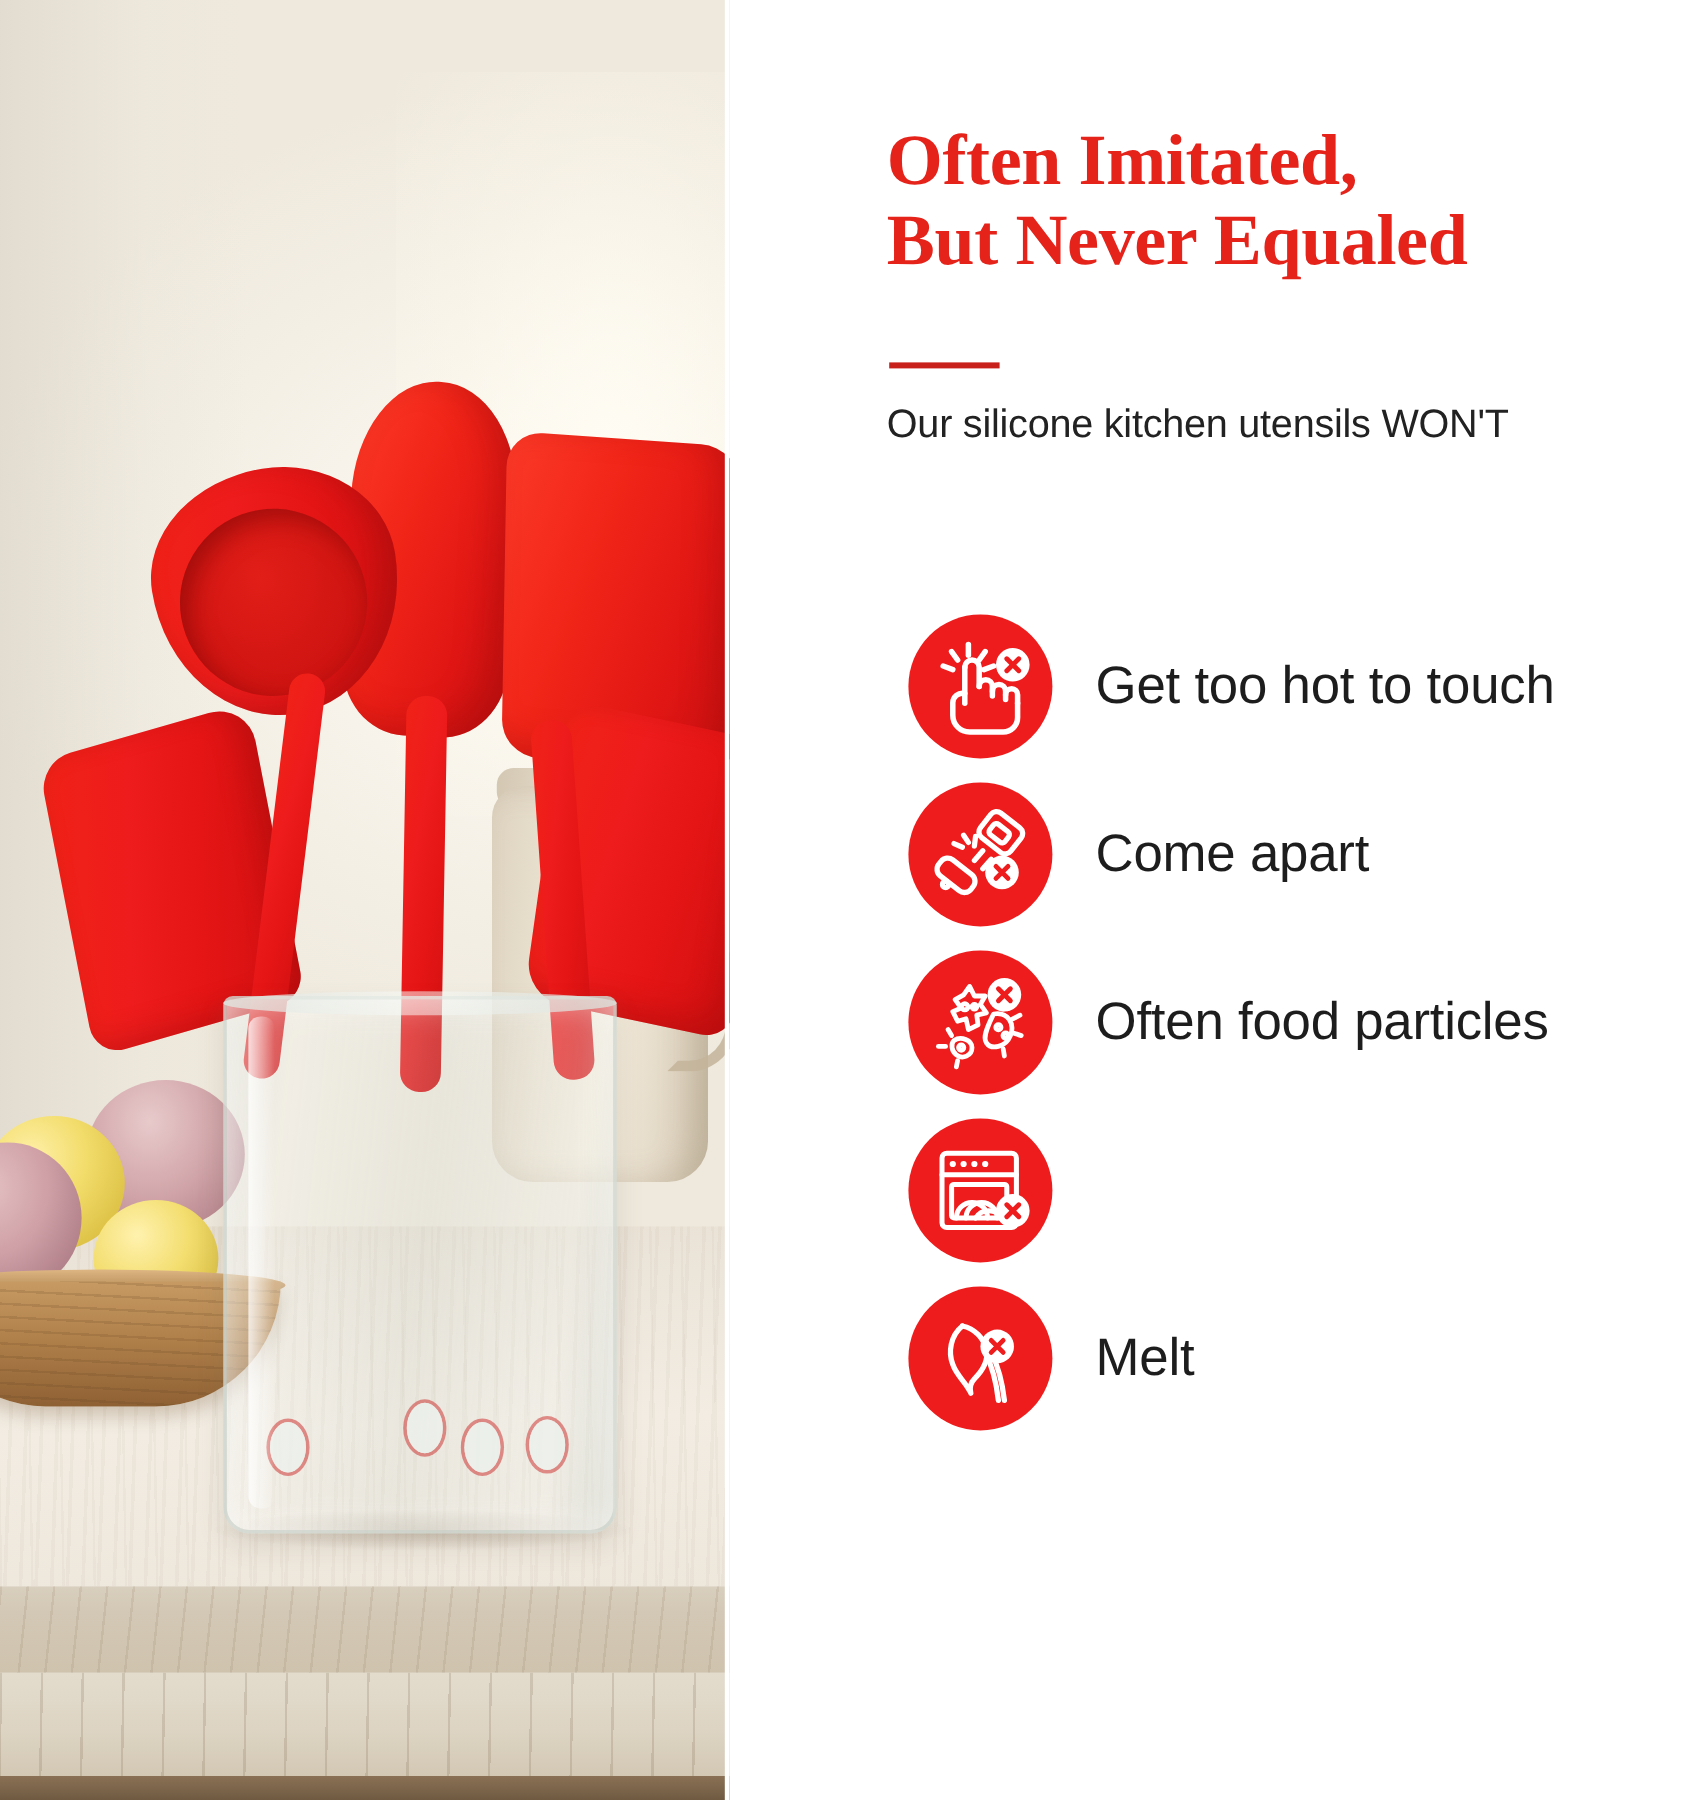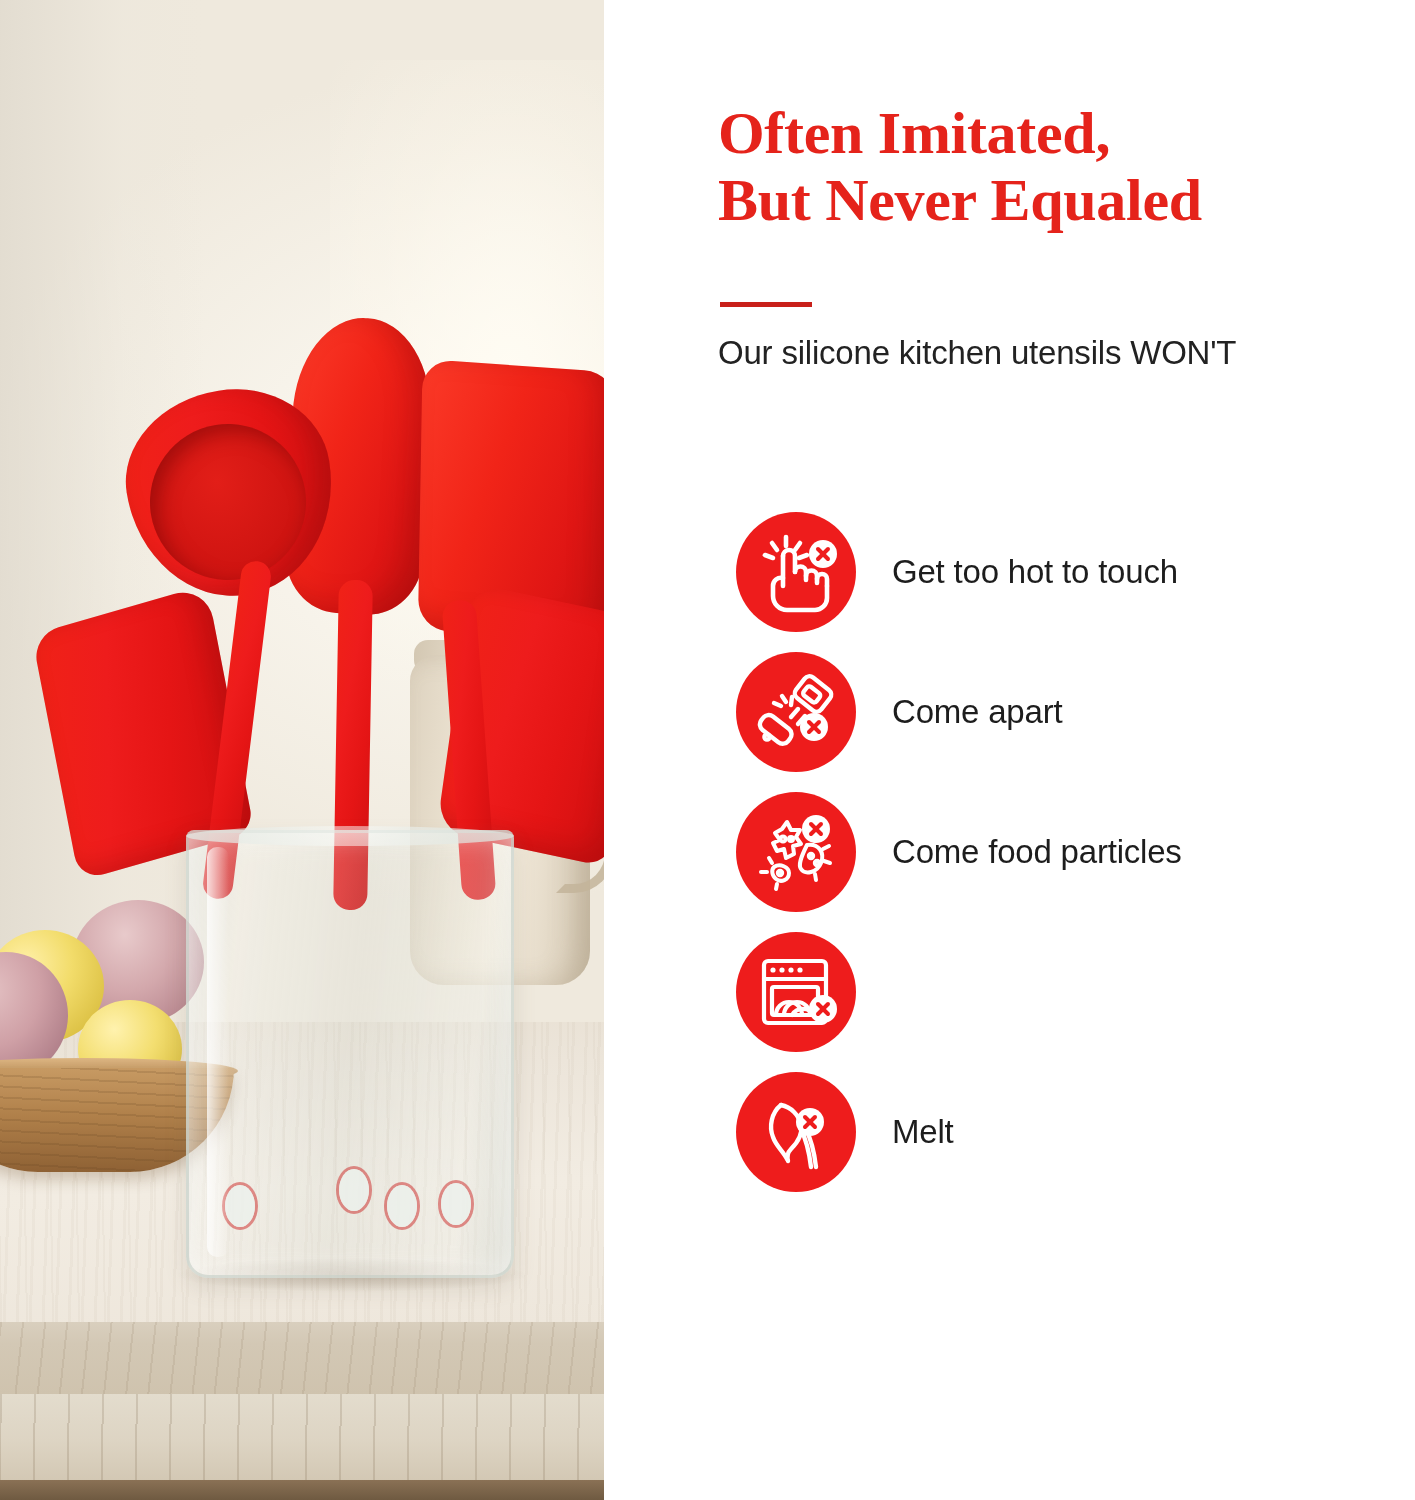--- a/index.html
+++ b/index.html
@@ -8,20 +8,21 @@
     width:1415px; height:1500px;
     background:#ffffff;
     font-family:"Liberation Sans", sans-serif;
     overflow:hidden;
   }
   .page {
     position:relative;
     width:1415px; height:1500px;
     background:#ffffff;
     display:flex;
+    gap:21px;
   }
 
   
   .photo-panel {
     position:relative;
     width:608px; height:1500px;
     overflow:hidden;
     flex:0 0 608px;
     background:#efece6;
   }
@@ -264,21 +265,21 @@
   }
   .badge {
     width:120px; height:120px; border-radius:50%;
     background:#EE1C1C;
     flex:0 0 120px;
     position:relative;
     display:flex; align-items:center; justify-content:center;
   }
   .badge svg { display:block; }
   .feature-label {
-    font-size:33px;
+    font-size:44px;
     font-weight:300;
     color:#1d1d1d;
     letter-spacing:-0.2px;
     white-space:nowrap;
   }
 </style>
 </head>
 <body>
 
 <div class="page">
@@ -428,21 +429,21 @@
               <line x1="24" y1="75" x2="23" y2="80"></line>
             </g>
 
             <circle cx="63" cy="20" r="14" fill="#ffffff"></circle>
             <g stroke="#EE1C1C" stroke-width="4" stroke-linecap="round">
               <line x1="58" y1="15" x2="68" y2="25"></line>
               <line x1="68" y1="15" x2="58" y2="25"></line>
             </g>
           </svg>
         </div>
-        <span class="feature-label">Come food particles</span>
+        <span class="feature-label">Often food particles</span>
       </div>
 
       <div class="feature">
         <div class="badge">
           <svg width="86" height="86" viewBox="0 0 86 86" aria-hidden="true">
             <g fill="none" stroke="#ffffff" stroke-width="4.2" stroke-linecap="round" stroke-linejoin="round">
 
               <rect x="11" y="12" width="62" height="62" rx="4"></rect>
 
               <line x1="11" y1="30" x2="73" y2="30"></line>

